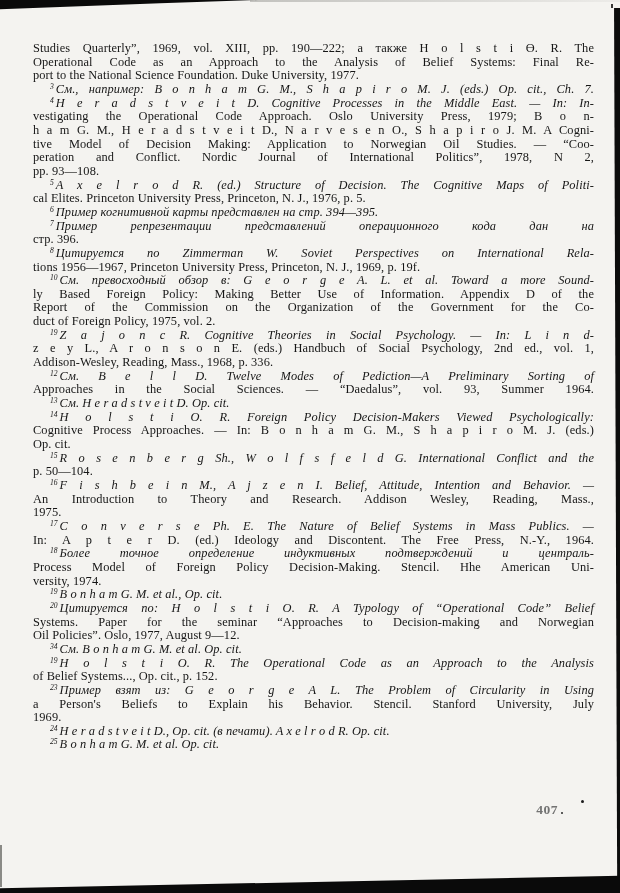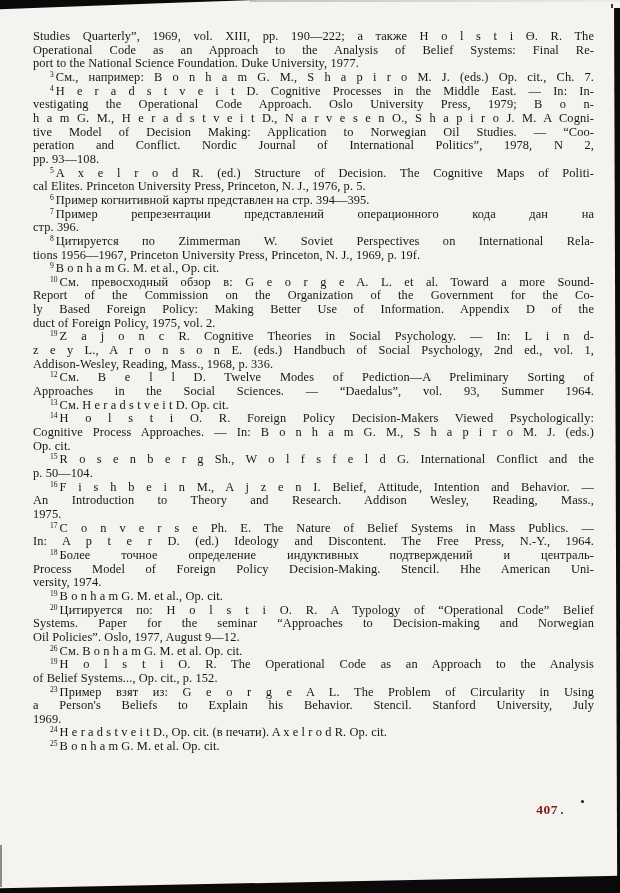--- a/index.html
+++ b/index.html
@@ -34,35 +34,35 @@
   }
   .artifact-left-line{
     position:absolute;left:0;top:845px;width:2px;height:42px;
     background:#8a8a86;
   }
   .artifact-dot-1{position:absolute;left:581px;top:800px;width:3px;height:3px;background:#1c1c1c;border-radius:50%;}
   .artifact-dot-2{position:absolute;left:561px;top:812px;width:2px;height:2px;background:#2a2a2a;border-radius:50%;}
   .artifact-tick-top{position:absolute;right:7px;top:4px;width:2px;height:4px;background:#3a3a38;}
   
   .textblock{
-    position:absolute;left:33px;top:30px;width:561px;
+    position:absolute;left:33px;top:42px;width:561px;
     font-size:12.4px;line-height:13.66px;
     color:#161616;
     letter-spacing:.1px;
   }
   .line{white-space:normal;}
-  .line.indent{text-indent:17px;}
+  .line.indent{text-indent:17px;font-style:italic;}
   .line.justify{text-align:justify;text-align-last:justify;}
   .line sup{
     font-size:7.6px;line-height:0;vertical-align:4px;
     letter-spacing:0;padding-right:2px;
   }
   .pagenum{
     position:absolute;top:802px;right:62px;
-    font-size:13.5px;font-weight:bold;color:#7f1d1d;
+    font-size:13.5px;font-weight:bold;color:#737373;
     letter-spacing:.5px;
   }
 </style>
 </head>
 <body>
 
 <div class="page">
   <div class="artifact-top-wedge"></div>
   <div class="artifact-top-haze"></div>
   <div class="artifact-right-band"></div>
@@ -79,24 +79,23 @@
       <div class="line justify">tive Model of Decision Making: Application to Norwegian Oil Studies. — “Coo-</div>
       <div class="line justify">peration and Conflict. Nordic Journal of International Politics”, 1978, N 2,</div>
       <div class="line">pp. 93—108.</div>
       <div class="line indent justify"><sup>5</sup>A x e l r o d  R. (ed.) Structure of Decision. The Cognitive Maps of Politi-</div>
       <div class="line">cal Elites. Princeton University Press, Princeton, N. J., 1976, p. 5.</div>
       <div class="line indent"><sup>6</sup>Пример когнитивной карты представлен на стр. 394—395.</div>
       <div class="line indent justify"><sup>7</sup>Пример репрезентации представлений операционного  кода дан  на</div>
       <div class="line">стр. 396.</div>
       <div class="line indent justify"><sup>8</sup>Цитируется по Zimmerman W. Soviet Perspectives on International Rela-</div>
       <div class="line">tions 1956—1967, Princeton University Press, Princeton, N. J., 1969, p. 19f.</div>
-      <div class="line indent"><sup>9</sup>B o n h a m  G. M. et al., Op. cit.</div>
       <div class="line indent justify"><sup>10</sup>См. превосходный обзор в: G e o r g e  A. L. et al. Toward a more Sound-</div>
+      <div class="line justify">ly Based Foreign Policy: Making Better Use of Information. Appendix D of the</div>
       <div class="line justify">Report of the Commission on the Organization of the Government for the Co-</div>
-      <div class="line justify">ly Based Foreign Policy: Making Better Use of Information. Appendix D of the</div>
       <div class="line">duct of Foreign Policy, 1975, vol. 2.</div>
       <div class="line indent justify"><sup>19</sup>Z a j o n c  R. Cognitive Theories in Social Psychology. — In: L i n d-</div>
       <div class="line justify">z e y  L., A r o n s o n  E. (eds.) Handbuch of Social Psychology, 2nd ed., vol. 1,</div>
       <div class="line">Addison-Wesley, Reading, Mass., 1968, p. 336.</div>
       <div class="line indent justify"><sup>12</sup>См. B e l l  D. Twelve Modes of Pediction—A Preliminary Sorting of</div>
       <div class="line justify">Approaches in the Social Sciences. — “Daedalus”, vol. 93, Summer 1964.</div>
       <div class="line indent"><sup>13</sup>См. H e r a d s t v e i t  D. Op. cit.</div>
       <div class="line indent justify"><sup>14</sup>H o l s t i  O. R. Foreign Policy Decision-Makers Viewed Psychologically:</div>
       <div class="line justify">Cognitive Process Approaches. — In: B o n h a m  G. M., S h a p i r o  M. J. (eds.)</div>
       <div class="line">Op. cit.</div>
@@ -107,21 +106,21 @@
       <div class="line">1975.</div>
       <div class="line indent justify"><sup>17</sup>C o n v e r s e  Ph. E. The Nature of Belief Systems in Mass Publics. —</div>
       <div class="line justify">In: A p t e r  D. (ed.) Ideology and Discontent. The Free Press, N.-Y., 1964.</div>
       <div class="line indent justify"><sup>18</sup>Более точное определение индуктивных подтверждений и централь-</div>
       <div class="line justify">Process Model of Foreign Policy Decision-Making. Stencil. Hhe American Uni-</div>
       <div class="line">versity, 1974.</div>
       <div class="line indent"><sup>19</sup>B o n h a m  G. M. et al., Op. cit.</div>
       <div class="line indent justify"><sup>20</sup>Цитируется по: H o l s t i  O. R. A Typology of “Operational Code” Belief</div>
       <div class="line justify">Systems. Paper for the seminar “Approaches to Decision-making and Norwegian</div>
       <div class="line">Oil Policies”. Oslo, 1977, August 9—12.</div>
-      <div class="line indent"><sup>26</sup>См. B o n h a m  G. M. et al. Op. cit.</div>
+      <div class="line indent"><sup>34</sup>См. B o n h a m  G. M. et al. Op. cit.</div>
       <div class="line indent justify"><sup>19</sup>H o l s t i  O. R. The Operational Code as an Approach to the Analysis</div>
       <div class="line">of Belief Systems..., Op. cit., p. 152.</div>
       <div class="line indent justify"><sup>23</sup>Пример взят из: G e o r g e  A L. The Problem of Circularity in Using</div>
       <div class="line justify">a Person's Beliefs to Explain his Behavior. Stencil. Stanford University, July</div>
       <div class="line">1969.</div>
       <div class="line indent"><sup>24</sup>H e r a d s t v e i t  D., Op. cit. (в печати). A x e l r o d  R. Op. cit.</div>
       <div class="line indent"><sup>25</sup>B o n h a m  G. M. et al. Op. cit.</div>
     </div>
 
   <div class="pagenum">407</div>

